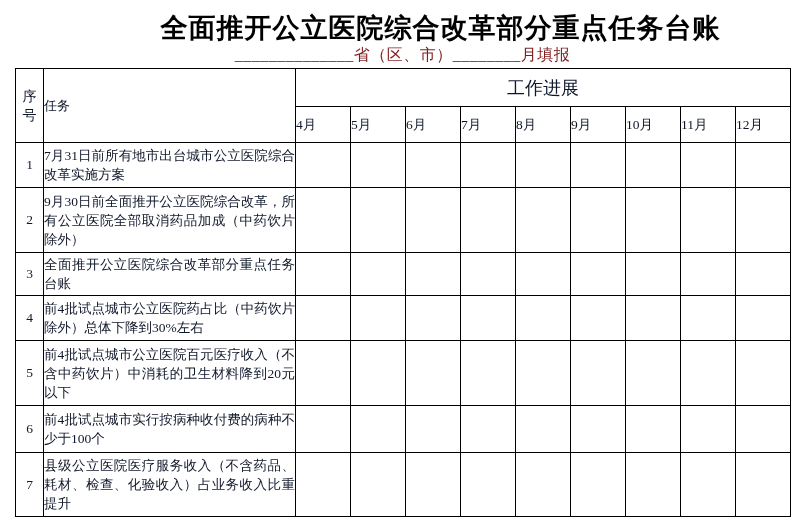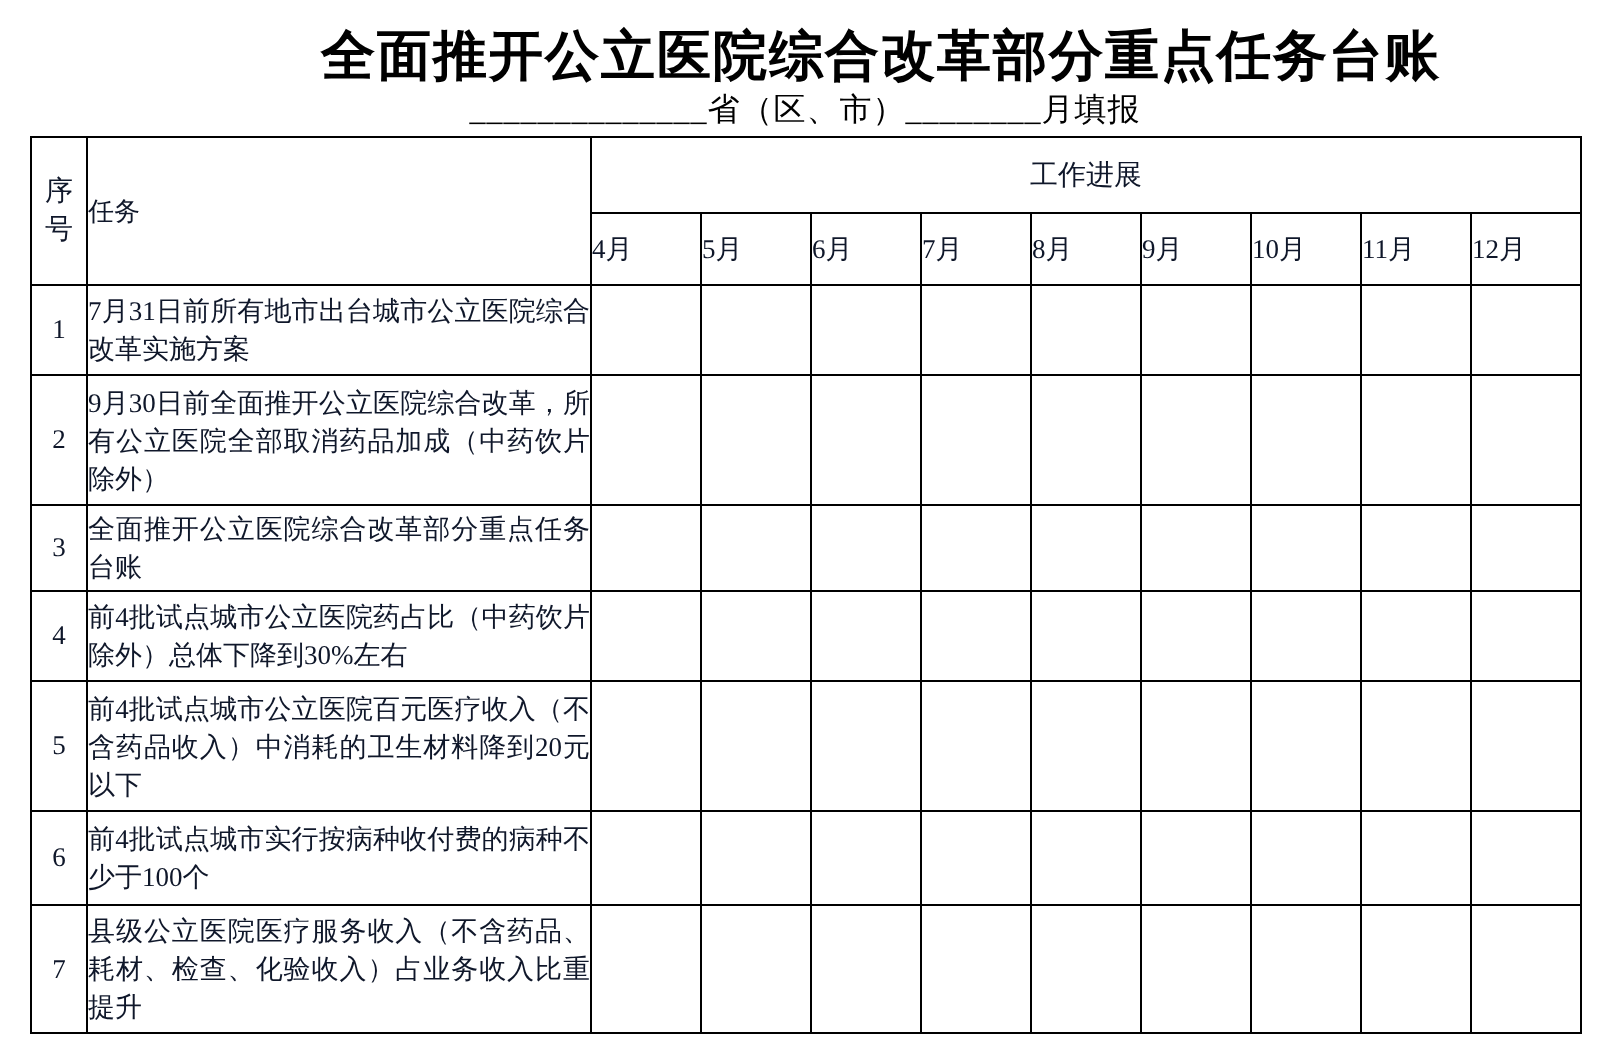--- a/index.html
+++ b/index.html
@@ -28,21 +28,21 @@
     color: #000000;
     margin-left: 38px;
   }
   .doc-subtitle {
     position: absolute;
     top: 45px;
     left: 0;
     width: 100%;
     text-align: center;
     font-size: 16px;
-    color: #000000;
+    color: #7f1d1d;
     letter-spacing: 0.5px;
   }
   table.ledger {
     position: absolute;
     left: 15px;
     top: 68px;
     width: 775px;
     border-collapse: collapse;
     table-layout: fixed;
     font-size: 13.5px;
@@ -63,21 +63,21 @@
     padding: 0 6px;
     word-break: break-all;
     font-size: 14px;
   }
   th.task-head {
     text-align: left;
     font-size: 13px;
   }
   th.progress-head {
     text-align: center;
-    font-size: 14px;
+    font-size: 18px;
     height: 37px;
   }
   th.month-head {
     text-align: left;
     font-size: 13.5px;
     height: 35px;
   }
   td.serial-cell {
     text-align: center;
     font-size: 13.5px;
@@ -189,21 +189,21 @@
           <td class="progress-cell"></td>
           <td class="progress-cell"></td>
           <td class="progress-cell"></td>
           <td class="progress-cell"></td>
           <td class="progress-cell"></td>
           <td class="progress-cell"></td>
           <td class="progress-cell"></td>
       </tr>
       <tr>
         <td class="serial-cell">5</td>
-        <td class="task-cell">前4批试点城市公立医院百元医疗收入（不含药品收入）中消耗的卫生材料降到20元以下</td>
+        <td class="task-cell">前4批试点城市公立医院百元医疗收入（不含中药饮片）中消耗的卫生材料降到20元以下</td>
         <td class="progress-cell"></td>
           <td class="progress-cell"></td>
           <td class="progress-cell"></td>
           <td class="progress-cell"></td>
           <td class="progress-cell"></td>
           <td class="progress-cell"></td>
           <td class="progress-cell"></td>
           <td class="progress-cell"></td>
           <td class="progress-cell"></td>
       </tr>

